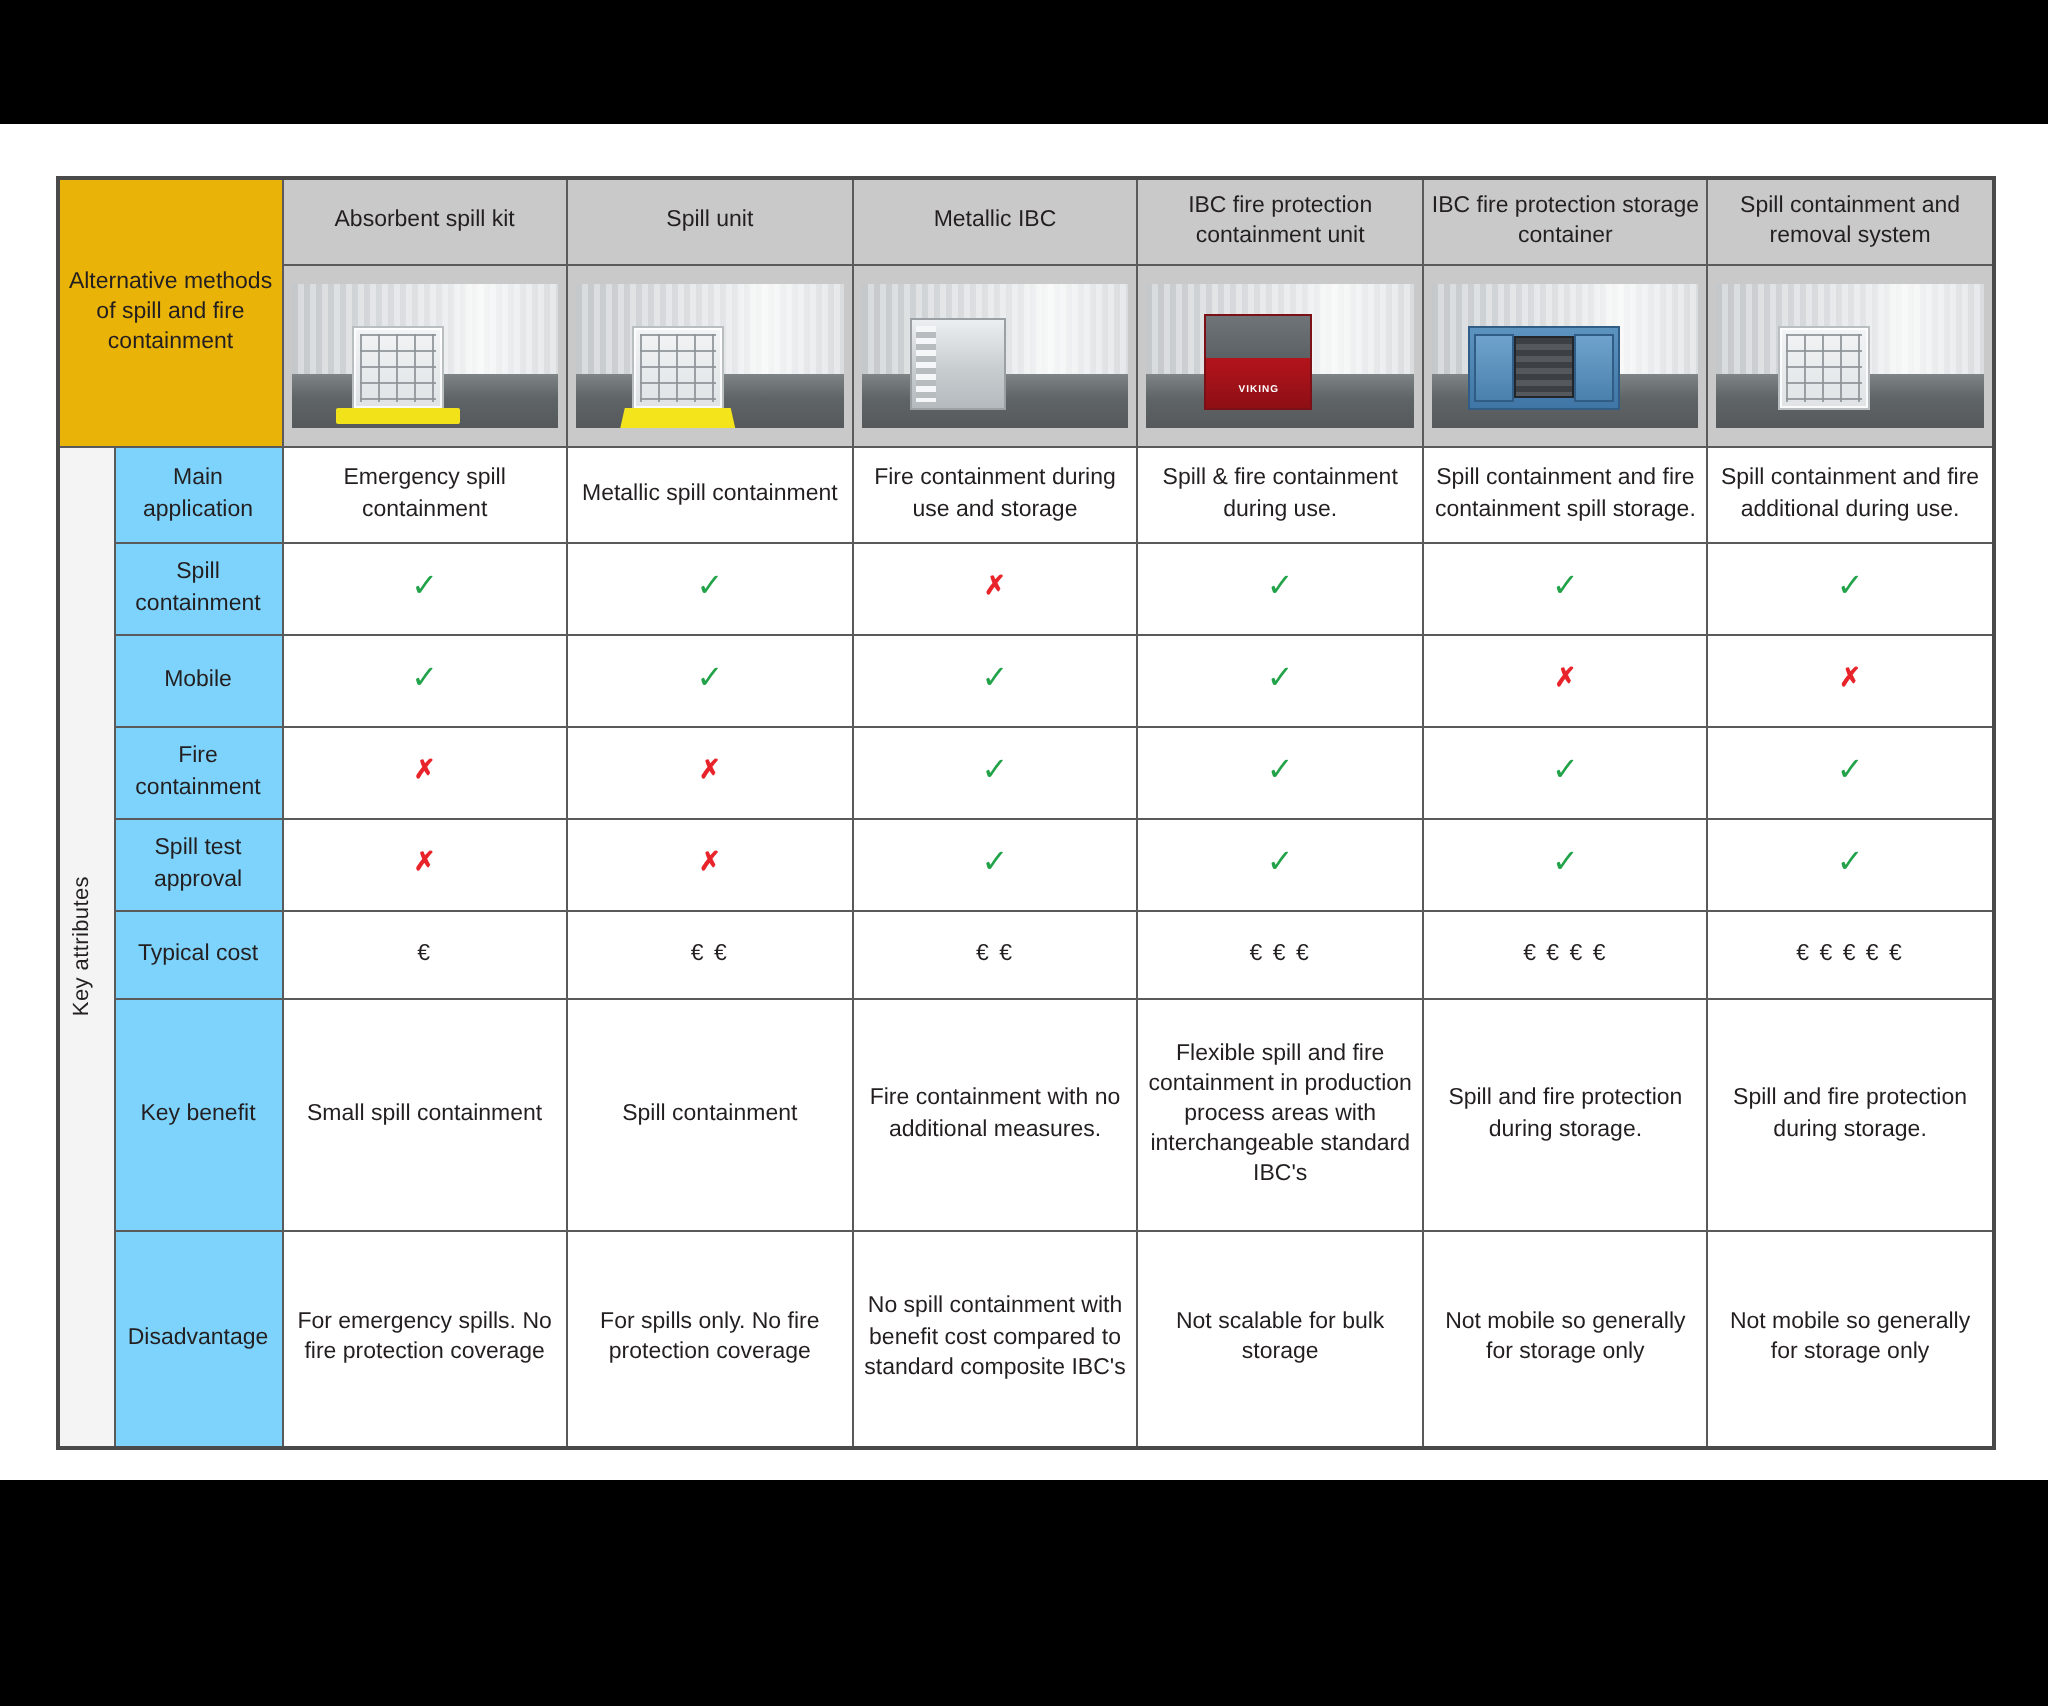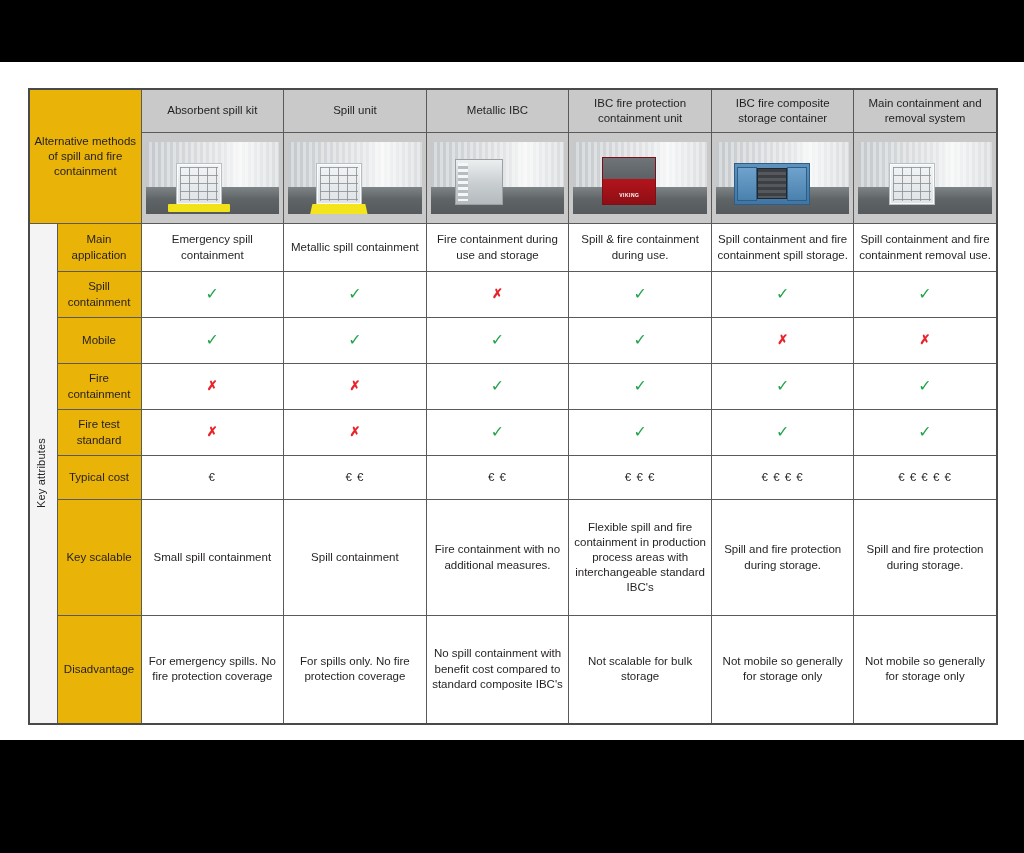--- a/index.html
+++ b/index.html
@@ -154,21 +154,21 @@
     padding:0;width:28px;
   }
   .rail-label{
     writing-mode:vertical-rl;
     transform:rotate(180deg);
     font-size:11px;color:#231f20;
     white-space:nowrap;
     letter-spacing:.2px;
   }
   td.attr{
-    background:#eab308;
+    background:#7dd3fc;
     font-size:11.5px;
     line-height:1.3;
     padding:6px 4px;
     margin-left:48px;
   }
   td.cell{background:#ffffff;}
   .mark{font-size:15px;line-height:1;font-weight:bold;}
   .yes{color:#22a34a;font-weight:normal;font-size:16px;}
   .no{color:#e8242a;font-size:13px;}
   .euro{letter-spacing:1px;font-size:11.5px;}
@@ -197,22 +197,22 @@
           <col class="c-data">
       </colgroup>
       <tbody>
 
         <tr>
           <td class="corner" colspan="2" rowspan="2">Alternative methods of spill and fire containment</td>
           <td class="prodname">Absorbent spill kit</td>
           <td class="prodname">Spill unit</td>
           <td class="prodname">Metallic IBC</td>
           <td class="prodname">IBC fire protection containment unit</td>
-          <td class="prodname">IBC fire composite storage container</td>
-          <td class="prodname">Main containment and removal system</td>
+          <td class="prodname">IBC fire protection storage container</td>
+          <td class="prodname">Spill containment and removal system</td>
         </tr>
 
         <tr>
           <td class="prodimg">
             <span class="photo">
               <span class="wall"></span>
                 <span class="floor"></span>
               <span class="obj" style="left:40%">
                   <span class="ibc" style="display:block;position:relative"></span>
                   <span class="pallet-yellow"></span>
@@ -278,21 +278,21 @@
         <tr class="r-main">
           <td class="rail" rowspan="8">
             <div class="rail-label">Key attributes</div>
           </td>
           <td class="attr">Main application</td>
           <td class="cell">Emergency spill containment</td>
           <td class="cell">Metallic spill containment</td>
           <td class="cell">Fire containment during use and storage</td>
           <td class="cell">Spill &amp; fire containment during use.</td>
           <td class="cell">Spill containment and fire containment spill storage.</td>
-          <td class="cell">Spill containment and fire containment removal use.</td>
+          <td class="cell">Spill containment and fire additional during use.</td>
         </tr>
 
         <tr class="r-tick">
           <td class="attr">Spill containment</td>
           <td class="cell"><span class="mark yes">✓</span></td>
           <td class="cell"><span class="mark yes">✓</span></td>
           <td class="cell"><span class="mark no">✗</span></td>
           <td class="cell"><span class="mark yes">✓</span></td>
           <td class="cell"><span class="mark yes">✓</span></td>
           <td class="cell"><span class="mark yes">✓</span></td>
@@ -312,41 +312,41 @@
           <td class="attr">Fire containment</td>
           <td class="cell"><span class="mark no">✗</span></td>
           <td class="cell"><span class="mark no">✗</span></td>
           <td class="cell"><span class="mark yes">✓</span></td>
           <td class="cell"><span class="mark yes">✓</span></td>
           <td class="cell"><span class="mark yes">✓</span></td>
           <td class="cell"><span class="mark yes">✓</span></td>
         </tr>
 
         <tr class="r-tick">
-          <td class="attr">Fire test standard</td>
+          <td class="attr">Spill test approval</td>
           <td class="cell"><span class="mark no">✗</span></td>
           <td class="cell"><span class="mark no">✗</span></td>
           <td class="cell"><span class="mark yes">✓</span></td>
           <td class="cell"><span class="mark yes">✓</span></td>
           <td class="cell"><span class="mark yes">✓</span></td>
           <td class="cell"><span class="mark yes">✓</span></td>
         </tr>
 
         <tr class="r-cost">
           <td class="attr">Typical cost</td>
           <td class="cell euro">€</td>
           <td class="cell euro">€ €</td>
           <td class="cell euro">€ €</td>
           <td class="cell euro">€ € €</td>
           <td class="cell euro">€ € € €</td>
           <td class="cell euro">€ € € € €</td>
         </tr>
 
         <tr class="r-benefit">
-          <td class="attr">Key scalable</td>
+          <td class="attr">Key benefit</td>
           <td class="cell">Small spill containment</td>
           <td class="cell">Spill containment</td>
           <td class="cell">Fire containment with no additional measures.</td>
           <td class="cell">Flexible spill and fire containment in production process areas with interchangeable standard IBC's</td>
           <td class="cell">Spill and fire protection during storage.</td>
           <td class="cell">Spill and fire protection during storage.</td>
         </tr>
 
         <tr class="r-dis">
           <td class="attr">Disadvantage</td>

